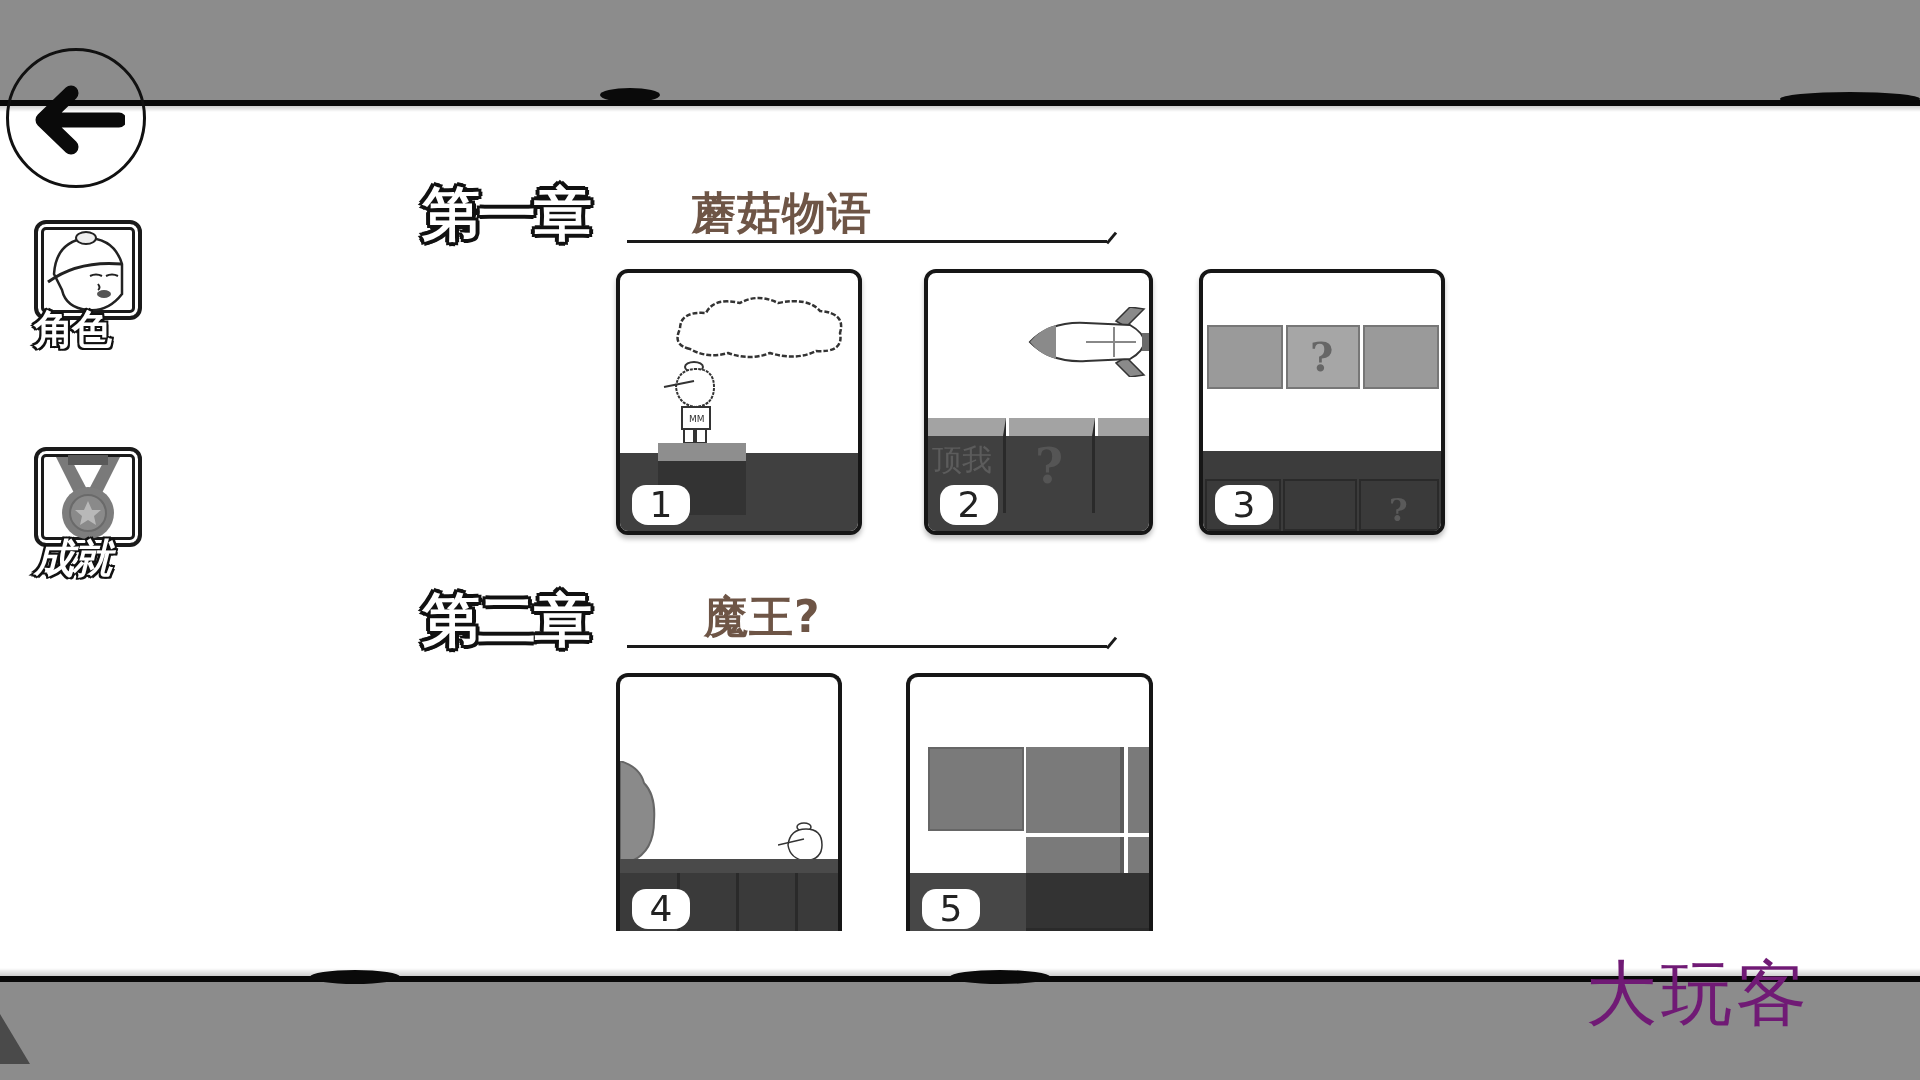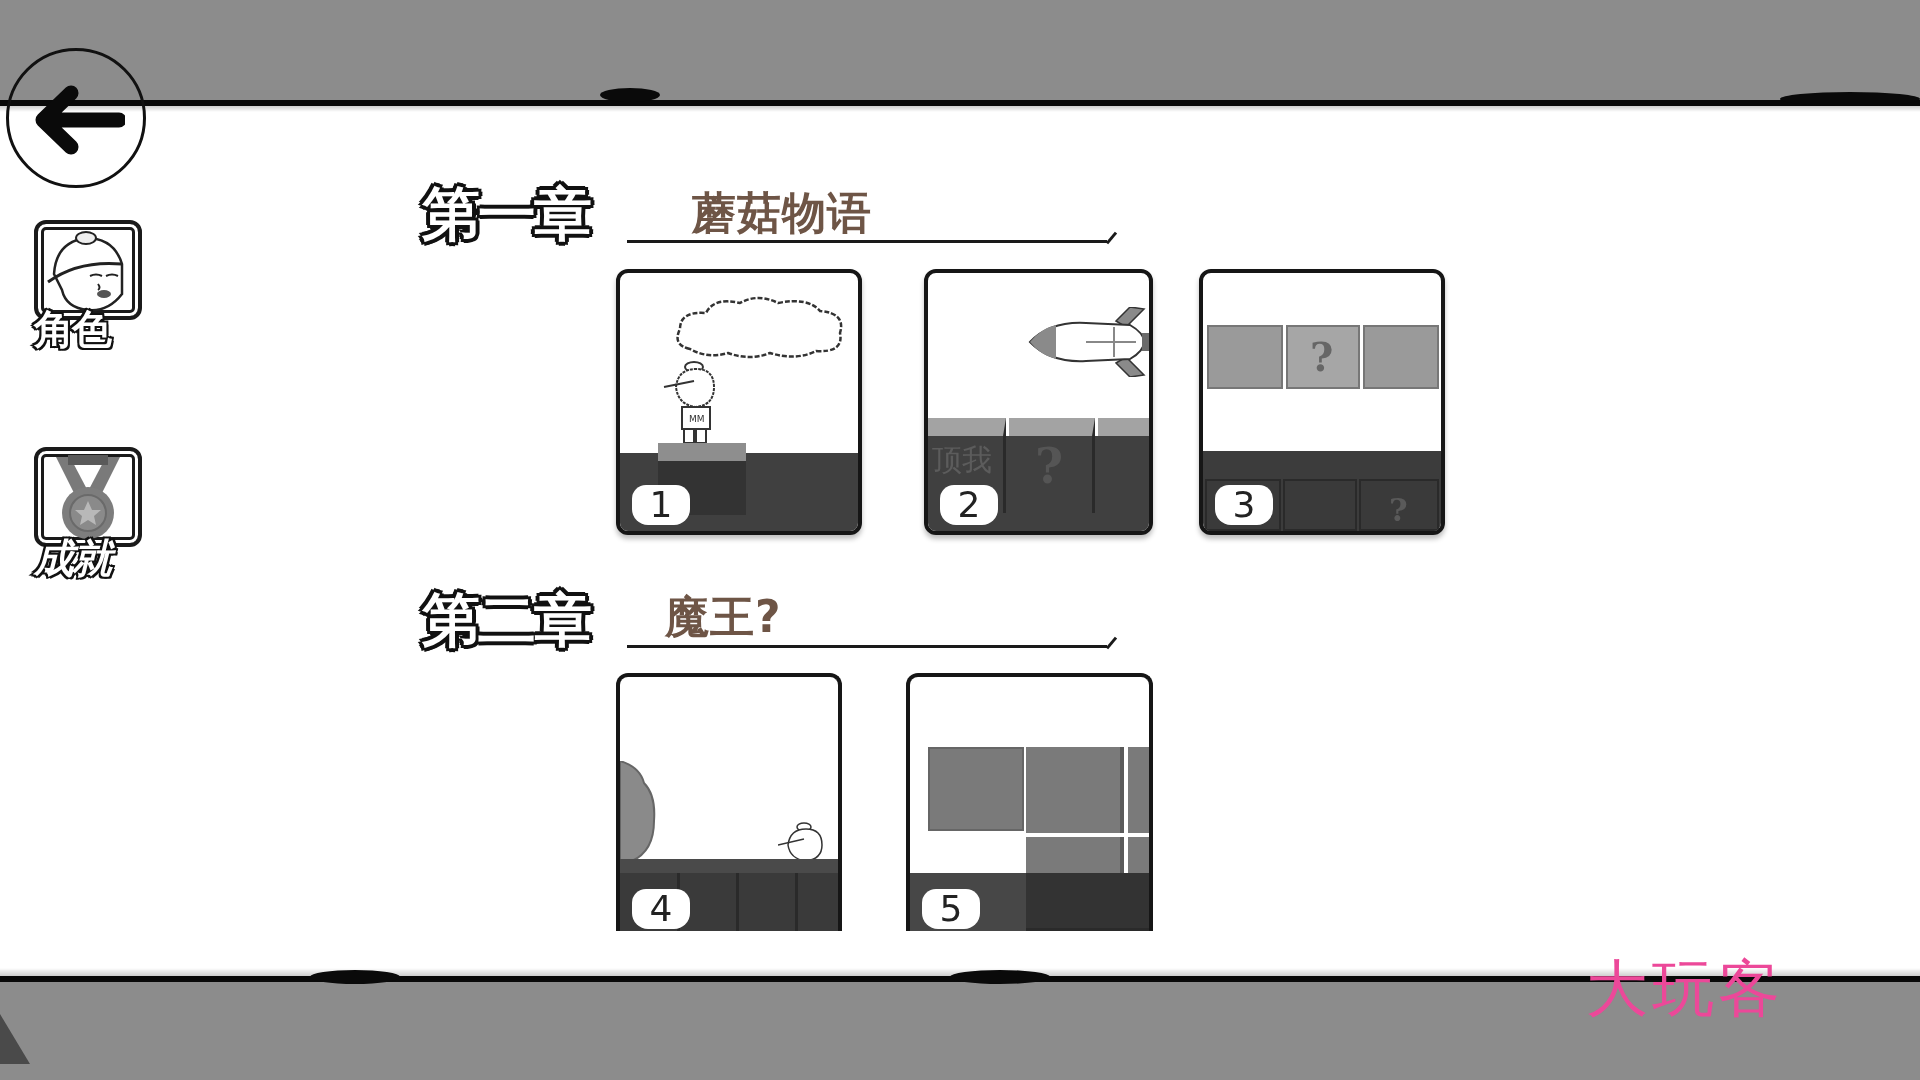--- a/index.html
+++ b/index.html
@@ -87,21 +87,21 @@
     position:absolute; left:12px; bottom:6px; width:58px; height:40px;
     background:#fff; border-radius:14px 14px 16px 16px;
     font-family:"DejaVu Sans", sans-serif; font-size:36px; line-height:40px;
     text-align:center; color:#222; font-weight:normal;
   }
   .ground { position:absolute; left:0; right:0; bottom:0; background:#404040; }
   .block { position:absolute; box-sizing:border-box; }
   .qmark { position:absolute; font-weight:bold; color:#555; font-family:"DejaVu Serif", serif; }
 
   .watermark {
-    position:absolute; left:1586px; top:958px; font-size:62px; color:#ec4899;
+    position:absolute; left:1586px; top:958px; font-size:71px; color:#701a75;
     font-family:"DejaVu Sans", sans-serif; letter-spacing:4px; line-height:1;
   }
 </style>
 </head>
 <body>
 
 <div class="top-bar">
   <div class="bump" style="left:600px;width:60px;"></div>
   <div class="bump" style="left:1780px;width:140px;top:92px;"></div>
 </div>
@@ -192,21 +192,21 @@
   <div class="ground" style="height:80px;background:#3c3c3c;"></div>
   <div class="block" style="left:2px;bottom:0;width:76px;height:52px;background:#3a3a3a;border:2px solid #2a2a2a;"></div>
   <div class="block" style="left:80px;bottom:0;width:74px;height:52px;background:#3a3a3a;border:2px solid #2a2a2a;"></div>
   <div class="block" style="left:156px;bottom:0;width:80px;height:52px;background:#3a3a3a;border:2px solid #2a2a2a;">
     <span class="qmark" style="left:28px;top:10px;font-size:32px;color:#5a5a5a;">?</span>
   </div>
   <div class="level-num">3</div>
 </div>
 
 <div class="chapter-title" style="left:422px;top:582px;">第二章</div>
-<div class="chapter-sub" style="left:665px;top:588px;">魔王?</div>
+<div class="chapter-sub" style="left:704px;top:588px;">魔王?</div>
 <div class="chapter-line" style="left:627px;top:645px;width:480px;"></div>
 
 <div class="level-card open-bottom" style="left:616px;top:673px;width:226px;height:258px;">
   <svg width="40" height="110" viewBox="0 0 40 110" style="position:absolute;left:0;top:84px;">
     <path d="M0 0 Q20 6 24 22 Q36 34 34 60 Q34 90 12 100 L0 108 Z" fill="#8a8a8a" stroke="#666" stroke-width="2"></path>
   </svg>
   <svg width="60" height="70" viewBox="0 0 60 70" style="position:absolute;left:158px;top:144px;">
     <ellipse cx="26" cy="6" rx="7" ry="4" fill="#fff" stroke="#333" stroke-width="1.5"></ellipse>
     <path d="M10 24 Q12 8 28 8 Q44 8 44 24 Q44 38 28 40 Q12 38 10 24 Z" fill="#fff" stroke="#333" stroke-width="1.5"></path>
     <path d="M0 24 L26 18" stroke="#333" stroke-width="1.5"></path>

